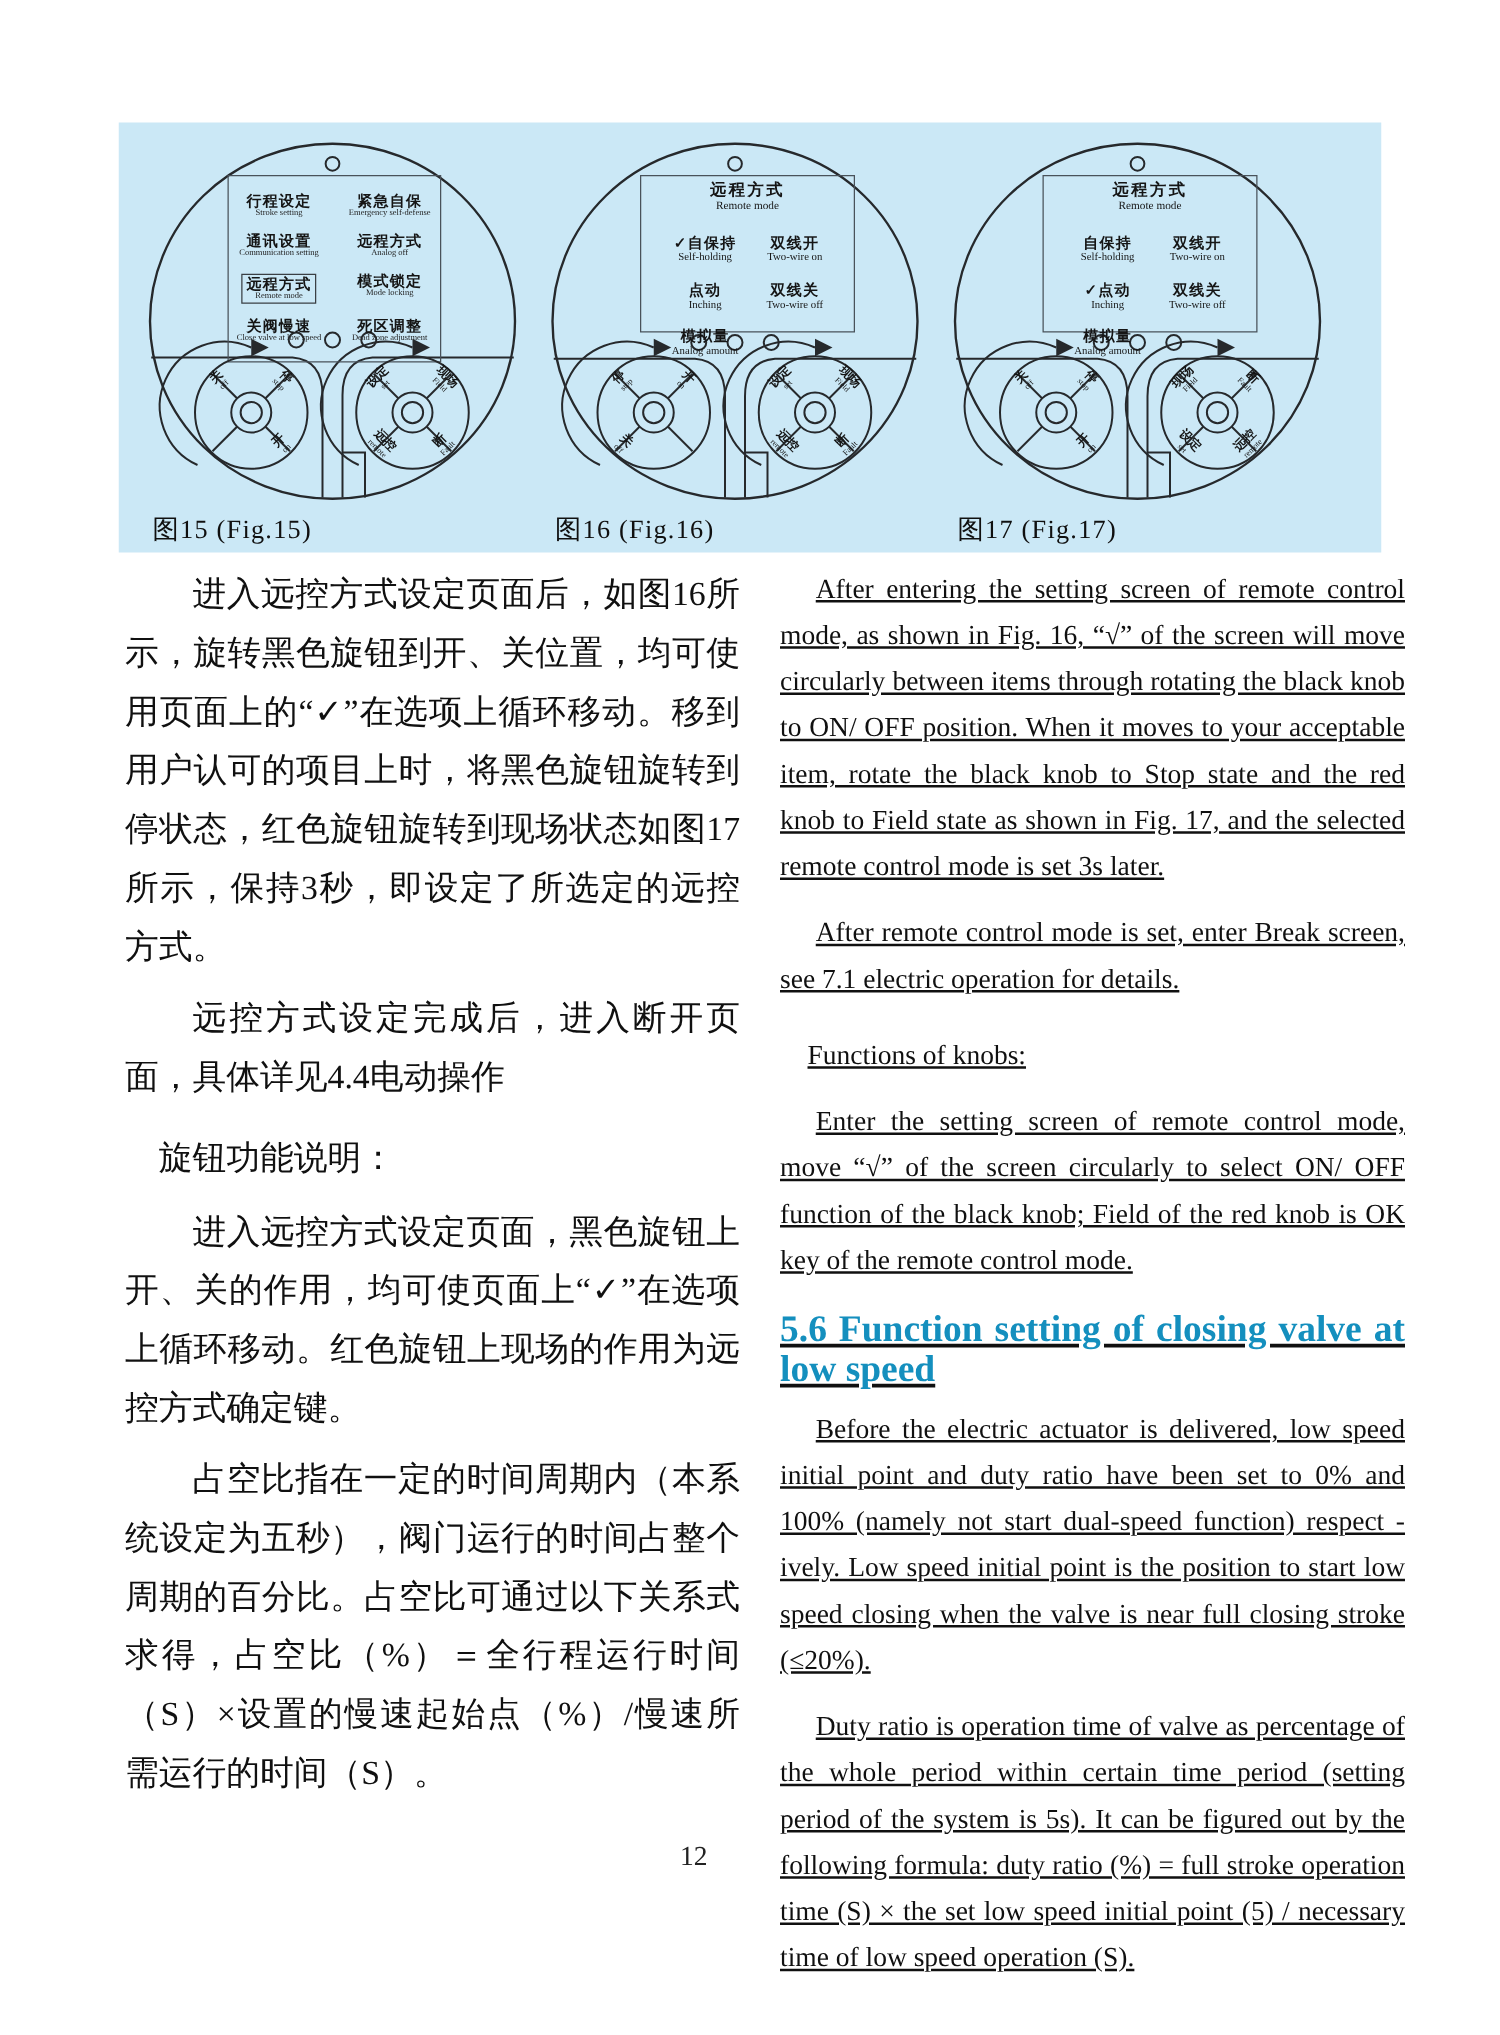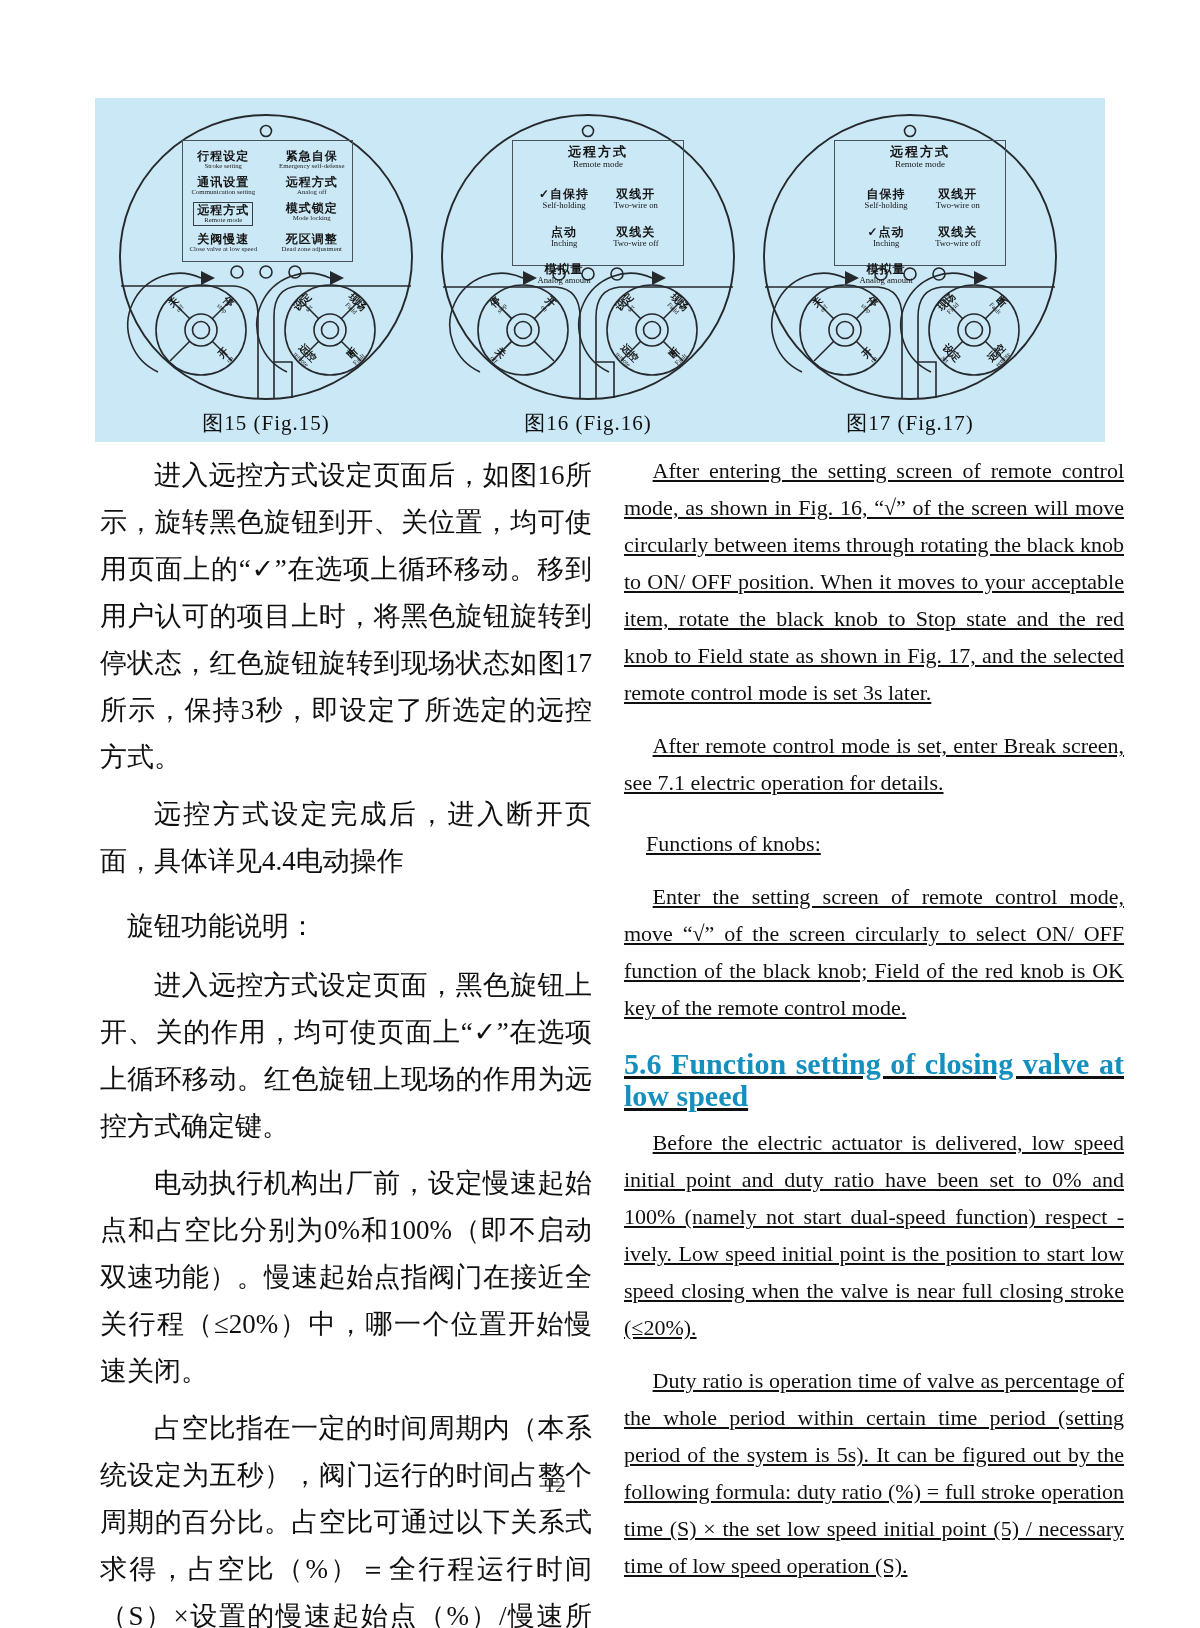--- a/index.html
+++ b/index.html
@@ -11,21 +11,21 @@
   .figband{position:absolute;left:95px;top:98px;width:1010px;height:344px;background:#cbe8f6;}
   .fig{position:absolute;top:12px;width:320px;height:330px;}
   .fig svg.figart{position:absolute;left:0;top:0;}
   .ln{fill:none;stroke:#26292c;stroke-width:1.6px;}
   .lnth{fill:none;stroke:#26292c;stroke-width:1.9px;}
   .dot{fill:none;stroke:#26292c;stroke-width:1.6px;}
   .ah{fill:#26292c;stroke:none;}
 
   
   .panel{position:absolute;border:1.4px solid #49525a;box-sizing:border-box;}
-  .menu{left:76px;top:30px;width:171px;height:122px;display:grid;
+  .menu{left:76px;top:30px;width:171px;height:150px;display:grid;
         grid-template-columns:1fr 1fr;align-content:space-evenly;justify-items:center;
         column-gap:14px;padding:2px 3px;}
   .mcell{text-align:center;line-height:1;}
   .mcell b{display:block;font-size:12px;letter-spacing:1px;}
   .mcell i{display:block;font-style:normal;font-size:6.8px;margin-top:1px;color:#222;}
   .mcell.boxed{border:1.2px solid #3a3f44;padding:1px 3px;}
 
   .screen{left:84px;top:30px;width:172px;height:126px;padding:4px 2px 0;}
   .s-title{text-align:center;line-height:1;}
   .s-title b{display:block;font-size:13px;letter-spacing:2px;}
@@ -39,21 +39,21 @@
   .knob{position:absolute;width:94px;height:94px;}
   .kcover{fill:#cbe8f6;stroke:#26292c;stroke-width:1.6px;}
   .kl{position:absolute;width:36px;text-align:center;line-height:1;}
   .kl b{display:block;font-size:10px;}
   .kl i{display:block;font-style:normal;font-size:6.5px;margin-top:0.5px;}
   .kl.tl{left:4px;top:13px;transform:rotate(-45deg);}
   .kl.tr{right:4px;top:13px;transform:rotate(45deg);}
   .kl.bl{left:4px;bottom:13px;transform:rotate(45deg);}
   .kl.br{right:4px;bottom:13px;transform:rotate(-45deg);}
 
-  .caption{position:absolute;top:299px;left:0;width:100%;text-align:center;
+  .caption{position:absolute;top:299px;left:16px;width:100%;text-align:left;
            font-size:21px;letter-spacing:1px;color:#101010;}
 
   
   .zhcol{position:absolute;left:100px;top:452px;width:492px;
          font-size:27px;line-height:47px;text-align:justify;color:#101010;}
   .zhcol p{margin:0 0 10px;text-indent:2em;}
   .zhcol p.label{text-indent:1em;margin:18px 0 12px;}
   .zhcol h3{font-size:28px;line-height:40px;margin:20px 0 16px;text-indent:1em;
             font-weight:bold;letter-spacing:1px;}
 
@@ -364,21 +364,20 @@
       </div>
       <div class="caption">图17 (Fig.17)</div>
     </div>
   </div>
 
   <div class="zhcol">
     <p>进入远控方式设定页面后，如图16所示，旋转黑色旋钮到开、关位置，均可使用页面上的“✓”在选项上循环移动。移到用户认可的项目上时，将黑色旋钮旋转到停状态，红色旋钮旋转到现场状态如图17所示，保持3秒，即设定了所选定的远控方式。</p>
     <p>远控方式设定完成后，进入断开页面，具体详见4.4电动操作</p>
     <p class="label">旋钮功能说明：</p>
     <p>进入远控方式设定页面，黑色旋钮上开、关的作用，均可使页面上“✓”在选项上循环移动。红色旋钮上现场的作用为远控方式确定键。</p>
-    <p>电动执行机构出厂前，设定慢速起始点和占空比分别为0%和100%（即不启动双速功能）。慢速起始点指阀门在接近全关行程（≤20%）中，哪一个位置开始慢速关闭。</p>
     <p>占空比指在一定的时间周期内（本系统设定为五秒），阀门运行的时间占整个周期的百分比。占空比可通过以下关系式求得，占空比（%）＝全行程运行时间（S）×设置的慢速起始点（%）/慢速所需运行的时间（S）。</p>
   </div>
 
   <div class="encol">
     <p>After entering the setting screen of remote control mode, as shown in Fig. 16, “√” of the screen will move circularly between items through rotating the black knob to ON/ OFF position. When it moves to your acceptable item, rotate the black knob to Stop state and the red knob to Field state as shown in Fig. 17, and the selected remote control mode is set 3s later.</p>
     <p>After remote control mode is set, enter Break screen, see 7.1 electric operation for details.</p>
     <p class="label">Functions of knobs:</p>
     <p>Enter the setting screen of remote control mode, move “√” of the screen circularly to select ON/ OFF function of the black knob; Field of the red knob is OK key of the remote control mode.</p>
     <h3 class="accent">5.6 Function setting of closing valve at low speed</h3>
     <p>Before the electric actuator is delivered, low speed initial point and duty ratio have been set to 0% and 100% (namely not start dual-speed function) respect -ively. Low speed initial point is the position to start low speed closing when the valve is near full closing stroke (≤20%).</p>

